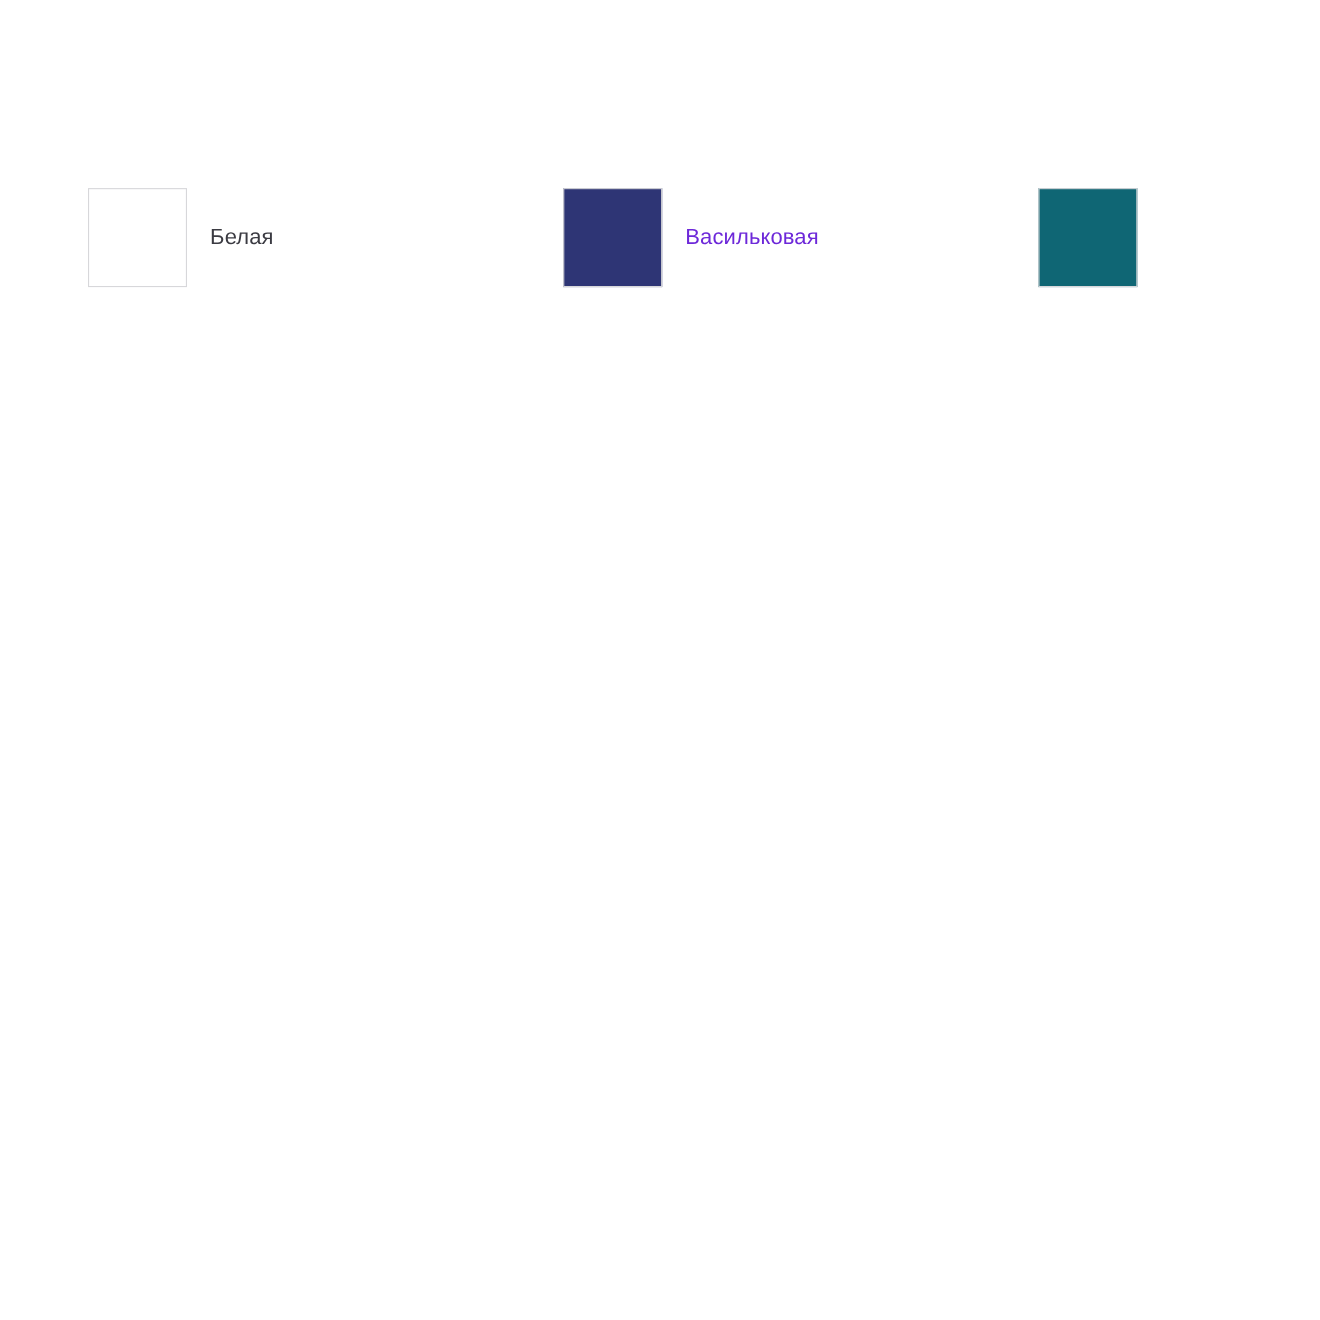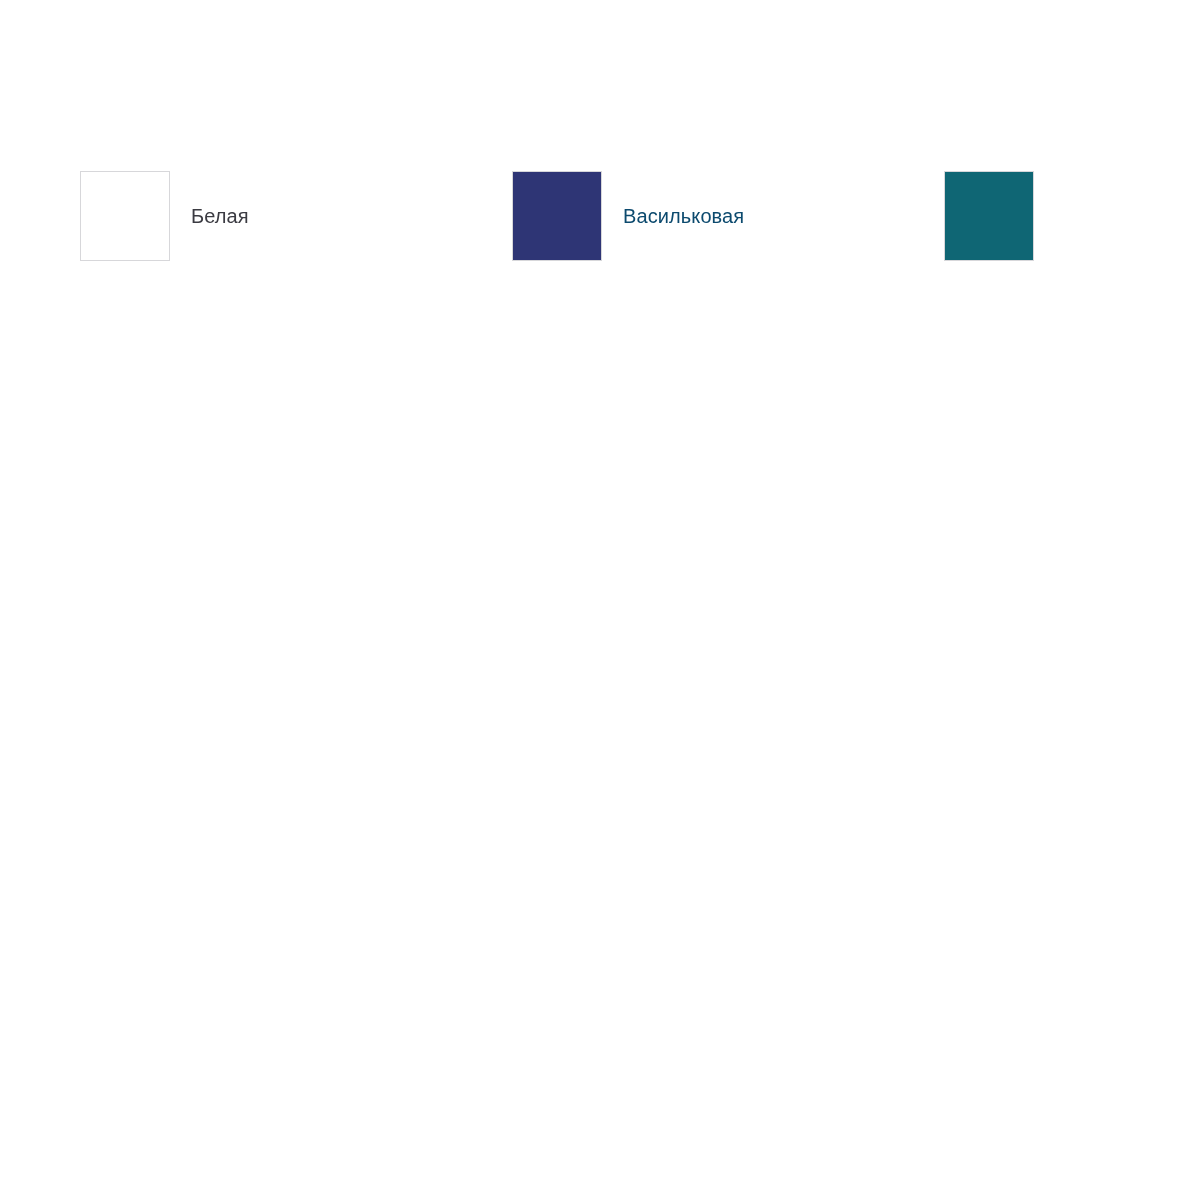--- a/index.html
+++ b/index.html
@@ -65,21 +65,21 @@
 <body>
 
 <div id="palette-sheet" style="background: rgb(255, 255, 255);">
   <div class="palette-grid">
       <div class="swatch-row">
         <div class="swatch-chip" style="background-color: rgb(255, 255, 255); border-color: rgb(215, 215, 218);"></div>
         <div class="swatch-label" style="color: rgb(59, 59, 66);">Белая</div>
       </div>
       <div class="swatch-row">
         <div class="swatch-chip" style="background-color: rgb(46, 53, 117); border-color: rgb(215, 215, 218);"></div>
-        <div class="swatch-label" style="color: #0c4a6e;">Васильковая</div>
+        <div class="swatch-label" style="color: #6d28d9;">Васильковая</div>
       </div>
       <div class="swatch-row">
         <div class="swatch-chip" style="background-color: rgb(15, 102, 116); border-color: rgb(215, 215, 218);"></div>
       </div>
       <div class="swatch-row row-empty"></div>
       <div class="swatch-row row-empty"></div>
     </div>
 </div>
 
 </body></html>

